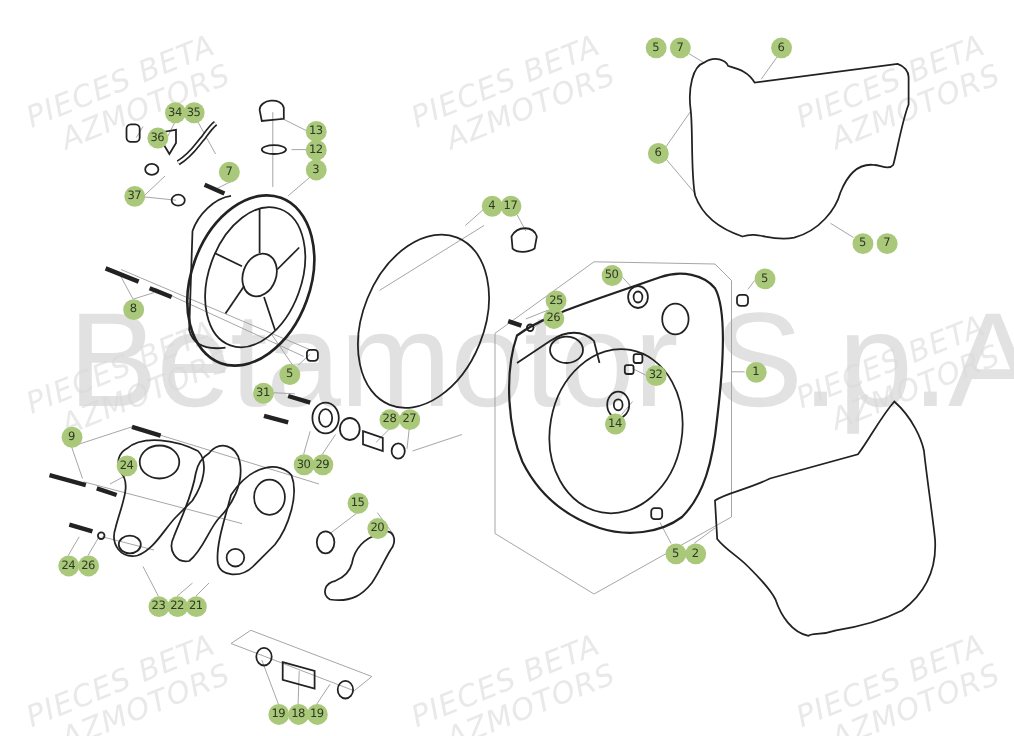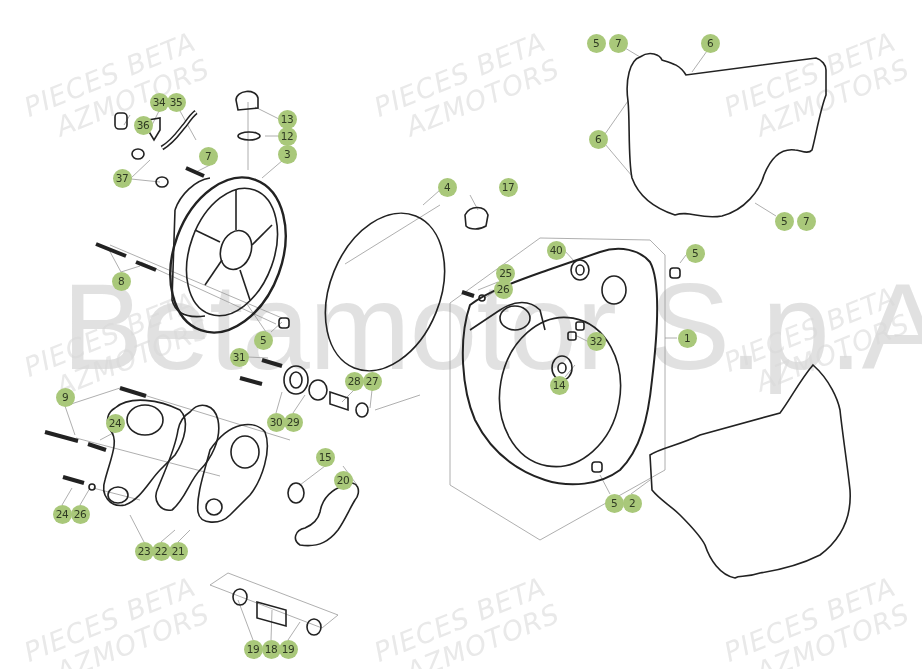--- a/index.html
+++ b/index.html
@@ -235,22 +235,22 @@
       <div class="badge" style="left: 70.5px; top: 504.5px; background: rgb(169, 200, 122);">26</div>
       <div class="badge" style="left: 134.5px; top: 541.5px; background: rgb(169, 200, 122);">23</div>
       <div class="badge" style="left: 151.5px; top: 541.5px; background: rgb(169, 200, 122);">22</div>
       <div class="badge" style="left: 168.5px; top: 541.5px; background: rgb(169, 200, 122);">21</div>
       <div class="badge" style="left: 315.5px; top: 447.5px; background: rgb(169, 200, 122);">15</div>
       <div class="badge" style="left: 333.5px; top: 471px; background: rgb(169, 200, 122);">20</div>
       <div class="badge" style="left: 243.5px; top: 639.5px; background: rgb(169, 200, 122);">19</div>
       <div class="badge" style="left: 261.5px; top: 639.5px; background: rgb(169, 200, 122);">18</div>
       <div class="badge" style="left: 278.5px; top: 639.5px; background: rgb(169, 200, 122);">19</div>
       <div class="badge" style="left: 437.5px; top: 177.5px; background: rgb(169, 200, 122);">4</div>
-      <div class="badge" style="left: 454.5px; top: 177.5px; background: rgb(169, 200, 122); margin-left: 44px;">17</div>
-      <div class="badge" style="left: 546.5px; top: 240.5px; background: rgb(169, 200, 122);">40</div>
+      <div class="badge" style="left: 454.5px; top: 177.5px; background: rgb(169, 200, 122);">17</div>
+      <div class="badge" style="left: 546.5px; top: 240.5px; background: rgb(169, 200, 122);">50</div>
       <div class="badge" style="left: 496px; top: 263.5px; background: rgb(169, 200, 122);">25</div>
       <div class="badge" style="left: 493.5px; top: 279.5px; background: rgb(169, 200, 122);">26</div>
       <div class="badge" style="left: 586.5px; top: 331.5px; background: rgb(169, 200, 122);">32</div>
       <div class="badge" style="left: 677.5px; top: 328.5px; background: rgb(169, 200, 122);">1</div>
       <div class="badge" style="left: 549.5px; top: 375.5px; background: rgb(169, 200, 122);">14</div>
       <div class="badge" style="left: 685.5px; top: 243.5px; background: rgb(169, 200, 122);">5</div>
       <div class="badge" style="left: 604.5px; top: 493.5px; background: rgb(169, 200, 122);">5</div>
       <div class="badge" style="left: 622.5px; top: 493.5px; background: rgb(169, 200, 122);">2</div>
       <div class="badge" style="left: 586.5px; top: 33.5px; background: rgb(169, 200, 122);">5</div>
       <div class="badge" style="left: 608.5px; top: 33.5px; background: rgb(169, 200, 122);">7</div>

